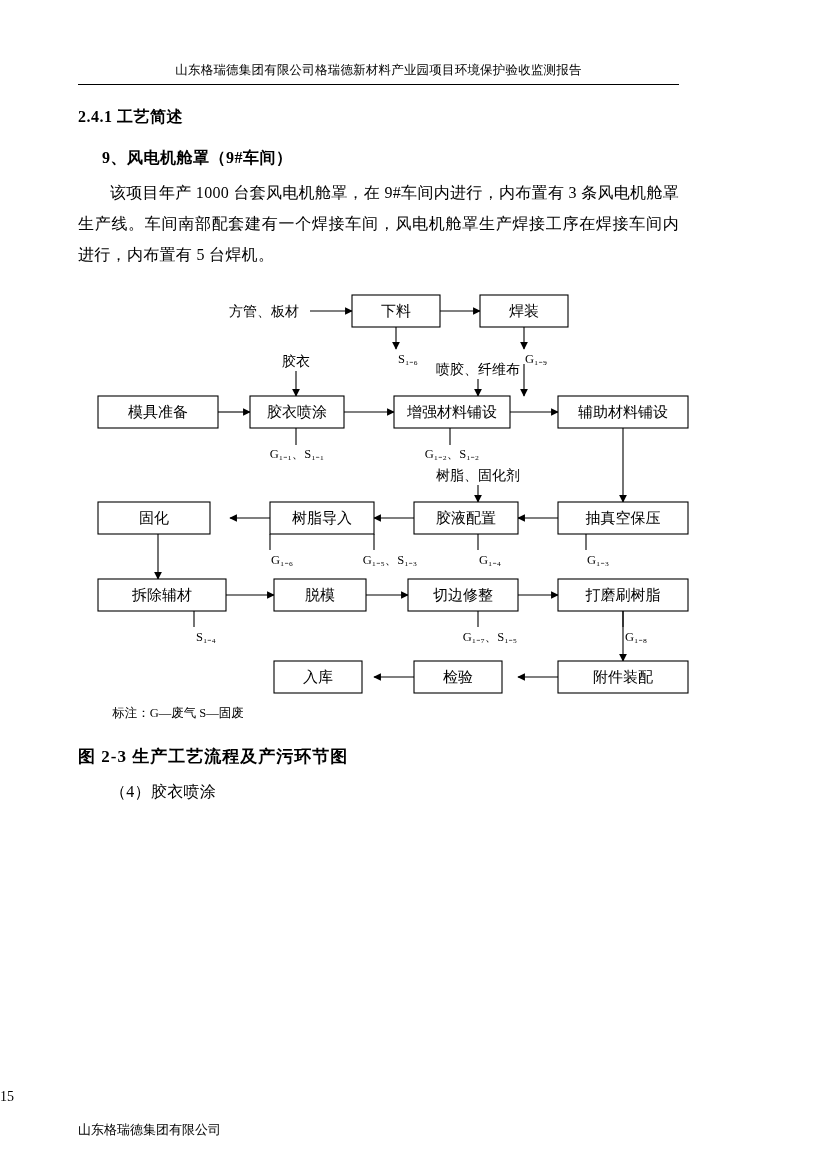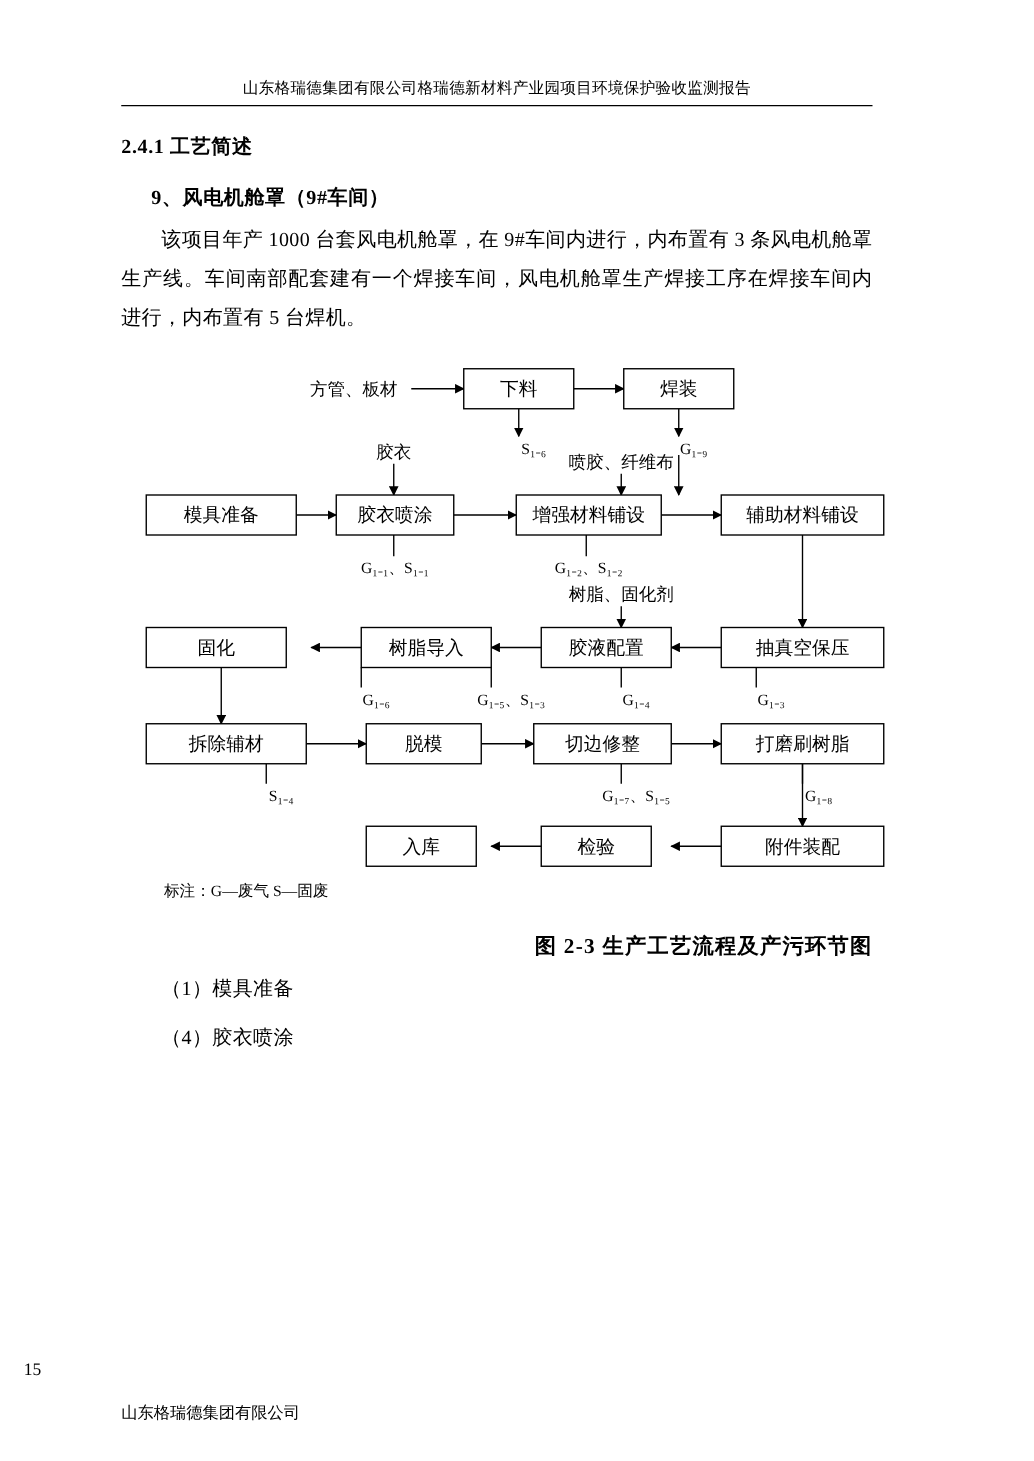--- a/index.html
+++ b/index.html
@@ -14,21 +14,20 @@
     color: #000;
     position: relative;
     overflow: hidden;
   }
   .page {
     position: relative;
     width: 757px;
     height: 1169px;
     box-sizing: border-box;
     padding: 0 78px;
-    margin-left: 19px;
   }
   
   .header {
     padding-top: 62px;
     text-align: center;
     font-size: 12.5px;
     letter-spacing: 0.2px;
     color: #000;
   }
   .header-rule {
@@ -57,21 +56,21 @@
   }
   p.body {
     font-size: 16px;
     line-height: 1.95;
     margin: 8px 0 0 0;
     text-indent: 32px;
     text-align: justify;
     letter-spacing: 0.3px;
   }
   .fig-caption {
-    text-align: right;
+    text-align: left;
     font-size: 17px;
     font-weight: bold;
     margin-top: 16px;
     letter-spacing: 1px;
   }
   
   .flow-wrap {
     position: relative;
     height: 440px;
     margin-top: 18px;
@@ -230,18 +229,17 @@
         <text x="412" y="352">G₁₋₇、S₁₋₅</text>
         <text x="558" y="352">G₁₋₈</text>
       </g>
 
       <text x="100" y="428" font-family="Liberation Serif, serif" font-size="12.5" fill="#000" text-anchor="middle">标注：G—废气 S—固废</text>
     </svg>
   </div>
 
   <div class="fig-caption">图 2-3   生产工艺流程及产污环节图</div>
 
-  <p class="body">（1）模具准备</p>
   <p class="body">（4）胶衣喷涂</p>
 
   <div class="footer-num">15</div>
   <div class="footer-co">山东格瑞德集团有限公司</div>
 </div>
 
 </body></html>

